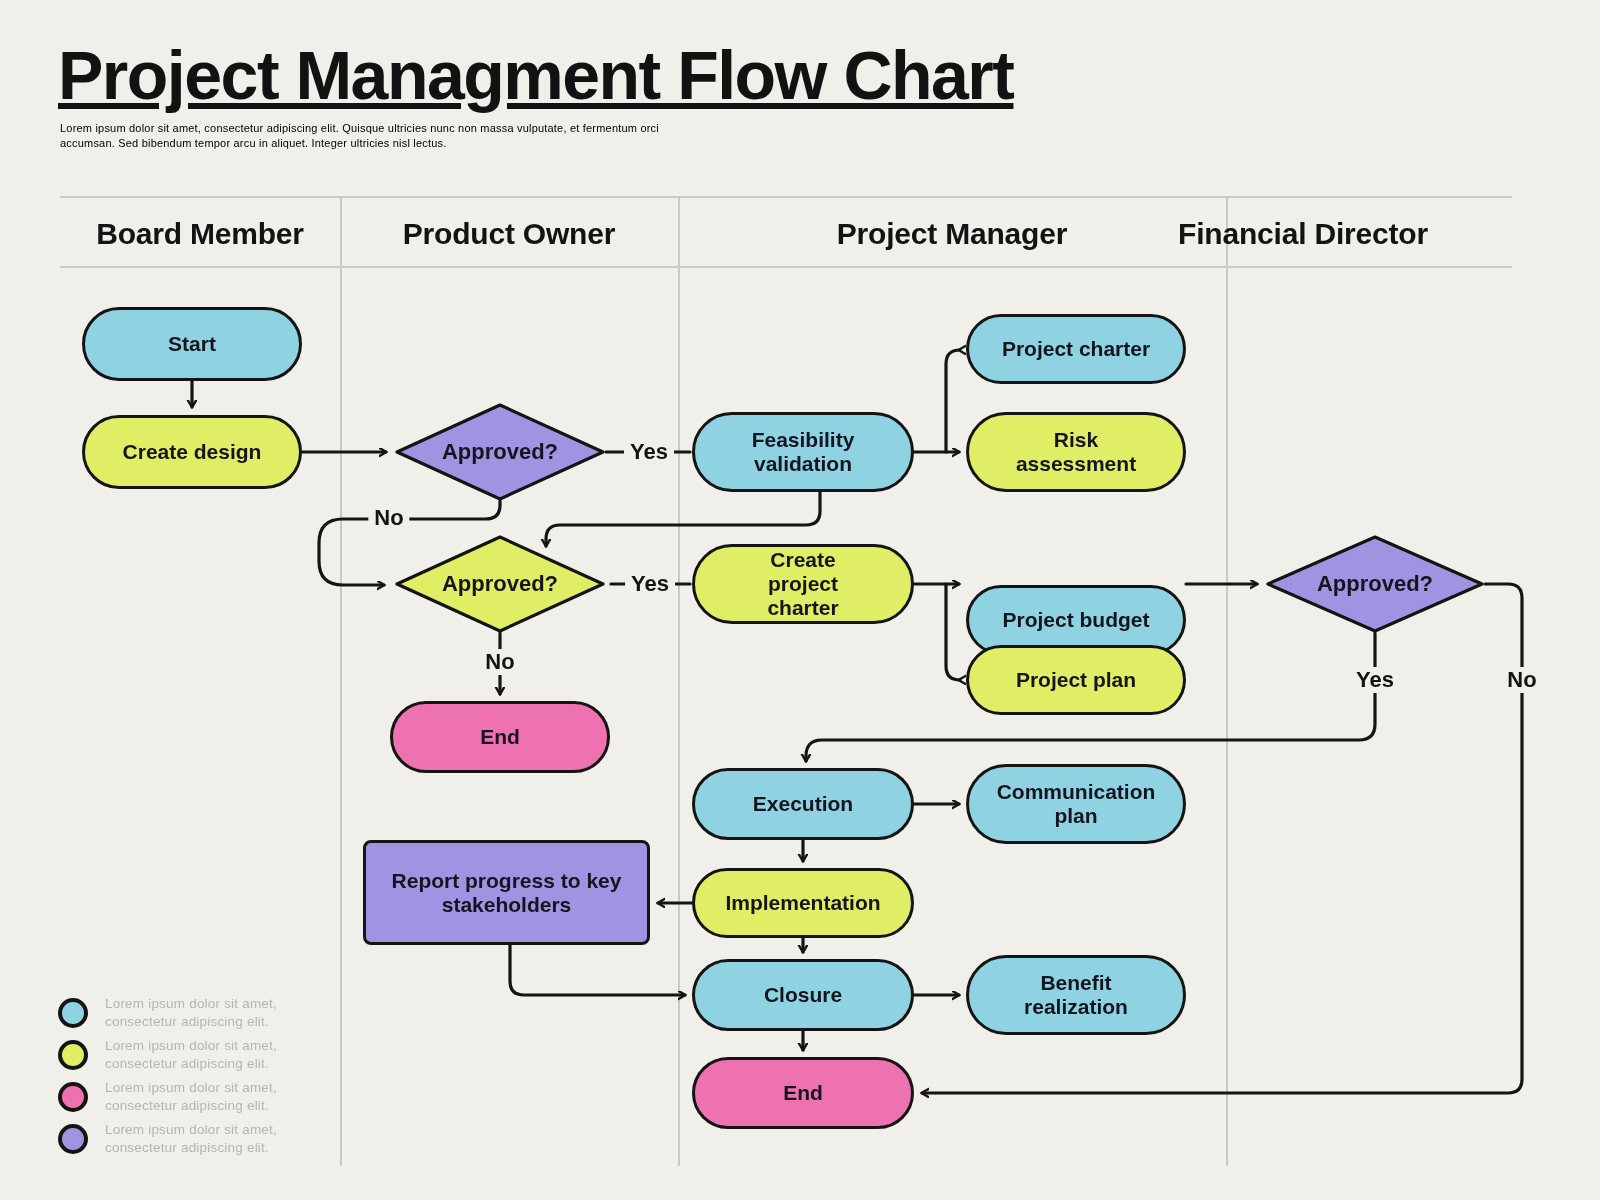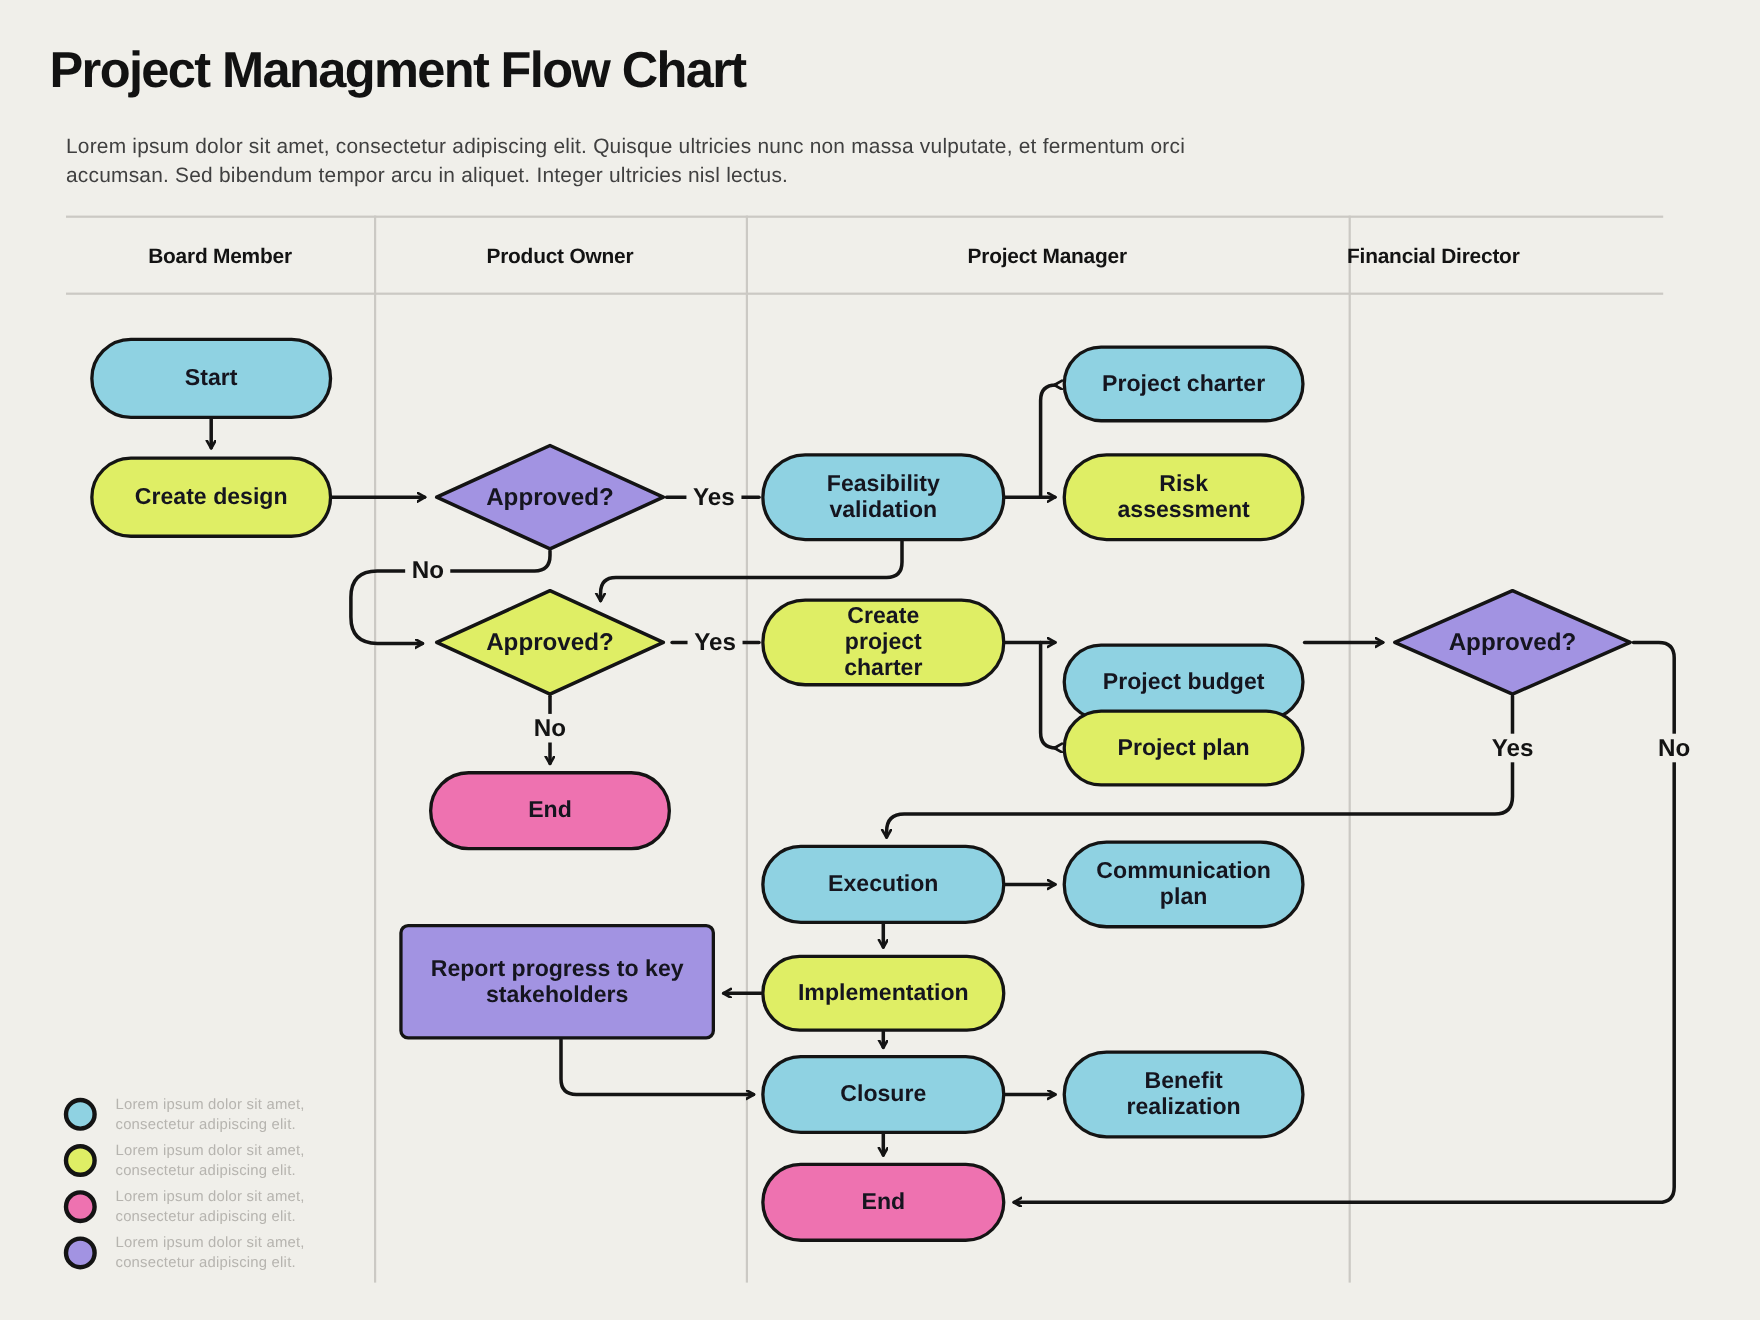--- a/index.html
+++ b/index.html
@@ -9,33 +9,33 @@
   *{margin:0;padding:0;box-sizing:border-box;}
   html,body{width:1600px;height:1200px;}
   body{
     background:var(--bg);
     font-family:"Liberation Sans",sans-serif;
     position:relative;
     overflow:hidden;
     color:var(--ink);
   }
   .page-title{
-    position:absolute;left:45px;top:36px;
-    font-size:46px;font-weight:700;letter-spacing:-1.5px;color:#121212;
+    position:absolute;left:58px;top:36px;
+    font-size:68px;font-weight:700;letter-spacing:-1.5px;color:#121212;text-decoration:underline;
   }
   .page-subtitle{
     position:absolute;left:60px;top:121px;
-    font-size:19px;line-height:1.38;color:#404040;letter-spacing:.2px;
+    font-size:11px;line-height:1.38;color:#000000;letter-spacing:.2px;
   }
   .rule{position:absolute;background:var(--lane);height:2px;}
   .vline{position:absolute;background:var(--lane);width:2px;}
   .lane-label{
     position:absolute;top:214px;height:40px;
     display:flex;align-items:center;justify-content:center;
-    font-size:19px;font-weight:700;color:#131313;letter-spacing:-.2px;
+    font-size:30px;font-weight:700;color:#131313;letter-spacing:-.2px;
   }
   .connectors{position:absolute;left:0;top:0;pointer-events:none;}
   .node{
     position:absolute;display:flex;align-items:center;justify-content:center;
     text-align:center;font-weight:700;font-size:21px;line-height:1.14;
     color:#15151f;border:3px solid var(--ink);padding:0 16px;
   }
   .pill{border-radius:999px;}
   .rect{border-radius:8px;font-size:21px;}
   .narrow{padding:0 38px;}

